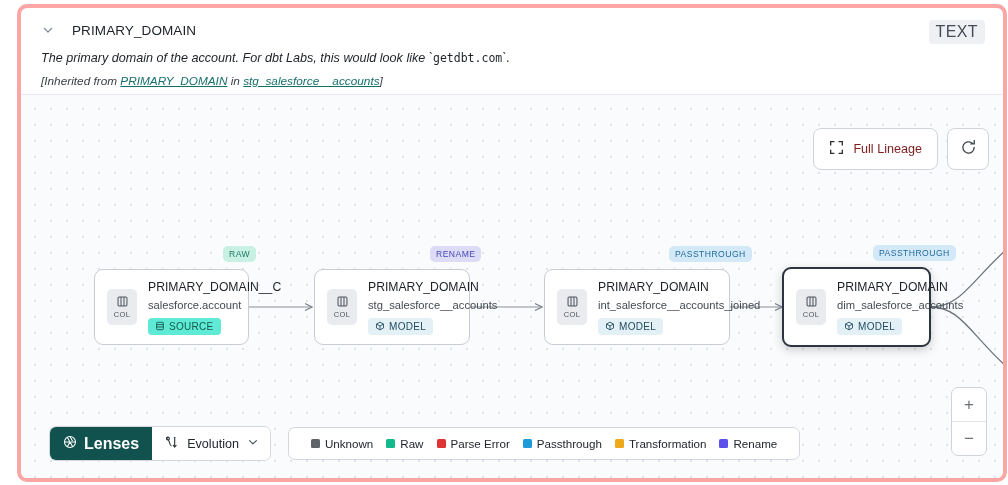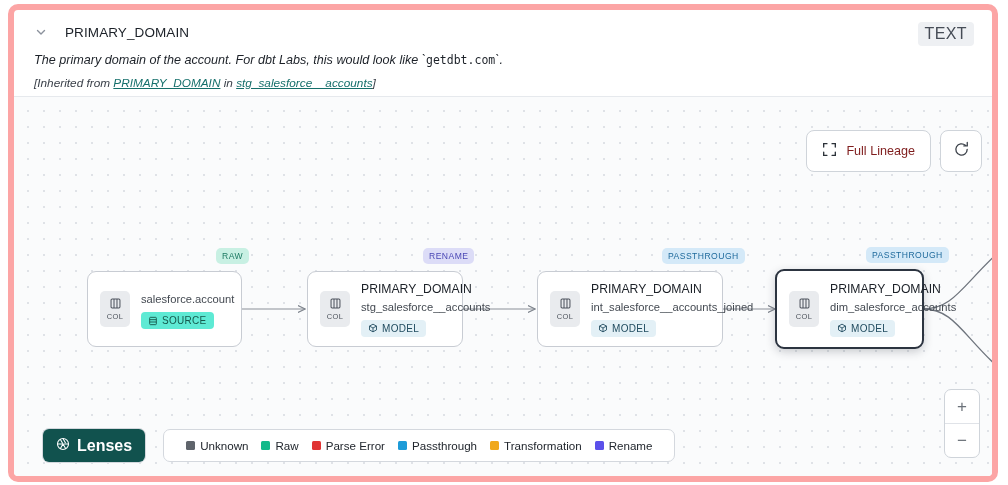--- a/index.html
+++ b/index.html
@@ -12,25 +12,25 @@
     position: relative;
     width: 1008px;
     height: 485px;
     overflow: hidden;
     background: #ffffff;
   }
 
   
   .card {
     position: absolute;
-    left: 8px;
+    left: 17px;
     top: 4px;
     width: 990px;
     height: 478px;
-    border: 6px solid #fca5a5;
+    border: 4px solid #fca5a5;
     border-radius: 10px;
     background: #ffffff;
     box-sizing: border-box;
     overflow: hidden;
   }
 
   
   .card-header {
     position: absolute;
     left: 0; top: 0;
@@ -356,20 +356,21 @@
       <div class="node" style="left:73px; top:174px; width:155px;">
         <div class="col-chip">
           <svg width="13" height="13" viewBox="0 0 14 14" fill="none" stroke="currentColor" stroke-width="1.1">
               <rect x="2.2" y="2.2" width="9.6" height="9.6" rx="1.2"></rect>
               <line x1="5.4" y1="2.2" x2="5.4" y2="11.8"></line>
               <line x1="8.6" y1="2.2" x2="8.6" y2="11.8"></line>
             </svg>
           <span class="col-lbl">COL</span>
         </div>
         <div class="node-body">
+          <span class="node-title">PRIMARY_DOMAIN__C</span>
           <span class="node-sub">salesforce.account</span>
           <span class="kind-badge source">
             <svg width="10" height="10" viewBox="0 0 12 12" fill="none" stroke="currentColor" stroke-width="1.1">
                 <rect x="2" y="1.6" width="8" height="8.8" rx="1"></rect>
                 <line x1="2" y1="4.4" x2="10" y2="4.4"></line>
                 <line x1="2" y1="7.2" x2="10" y2="7.2"></line>
               </svg>
             <span>SOURCE</span>
           </span>
         </div>
@@ -476,20 +477,36 @@
         <div class="lens-group">
           <div class="lens-btn">
             <span>
               <svg width="14" height="14" viewBox="0 0 16 16" fill="none" stroke="currentColor" stroke-width="1.25">
                   <circle cx="8" cy="8" r="6.3"></circle>
                   <path d="M8 1.7 L10.9 6.8 M14.3 8 L8.4 8 M11.1 13.4 L8.2 8.3 M1.7 8 L7.6 8 M4.9 2.6 L7.8 7.7 M4.9 13.4 L7.8 8.3"></path>
                 </svg>
             </span>
             <span>Lenses</span>
           </div>
+          <div class="evo-btn">
+            <span>
+              <svg width="15" height="15" viewBox="0 0 16 16" fill="none" stroke="#2b3138" stroke-width="1.2" stroke-linecap="round">
+                  <path d="M4.2 2.4 C2.6 2.4 2.6 5 4.2 5 C5.9 5 5.9 11.4 7.6 11.4"></path>
+                  <path d="M11.4 2.4 L11.4 12.6"></path>
+                  <polyline points="9.9,11.1 11.4,12.8 12.9,11.1"></polyline>
+                  <circle cx="4.2" cy="3.7" r="1.5"></circle>
+                </svg>
+            </span>
+            <span>Evolution</span>
+            <span>
+              <svg width="12" height="12" viewBox="0 0 14 14" fill="none" stroke="#4a5058" stroke-width="1.35" stroke-linecap="round" stroke-linejoin="round">
+                  <polyline points="3,5.3 7,9.2 11,5.3"></polyline>
+                </svg>
+            </span>
+          </div>
         </div>
 
         <div class="legend">
           <span class="legend-item">
               <span class="swatch" style="background: rgb(95, 100, 107);"></span>
               <span>Unknown</span>
             </span>
           <span class="legend-item">
               <span class="swatch" style="background: rgb(19, 185, 138);"></span>
               <span>Raw</span>

